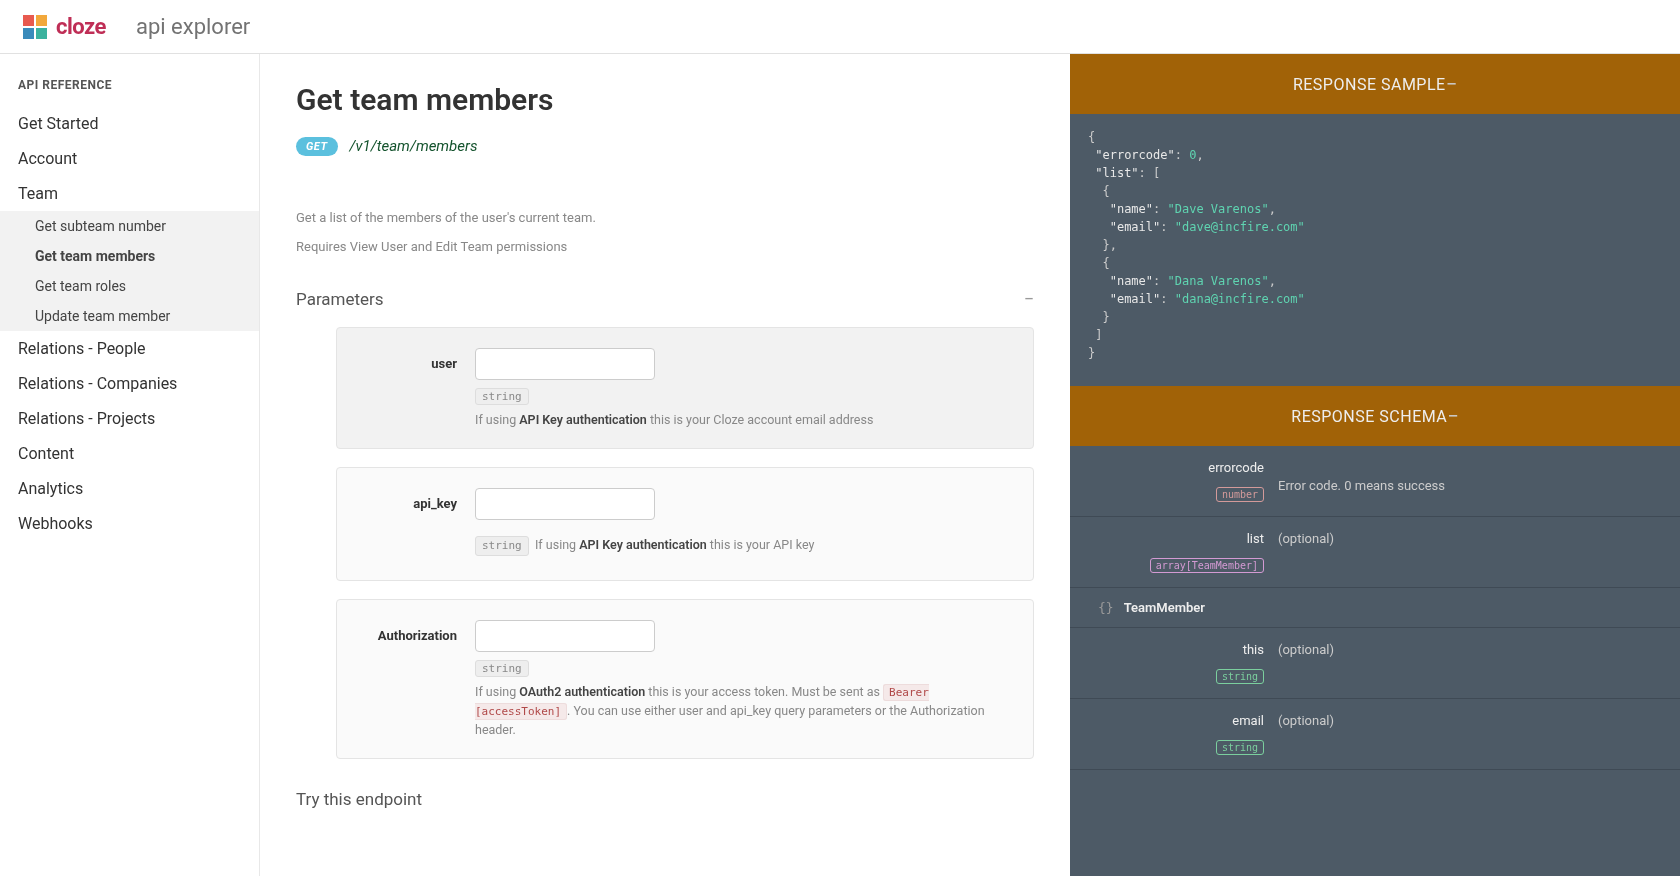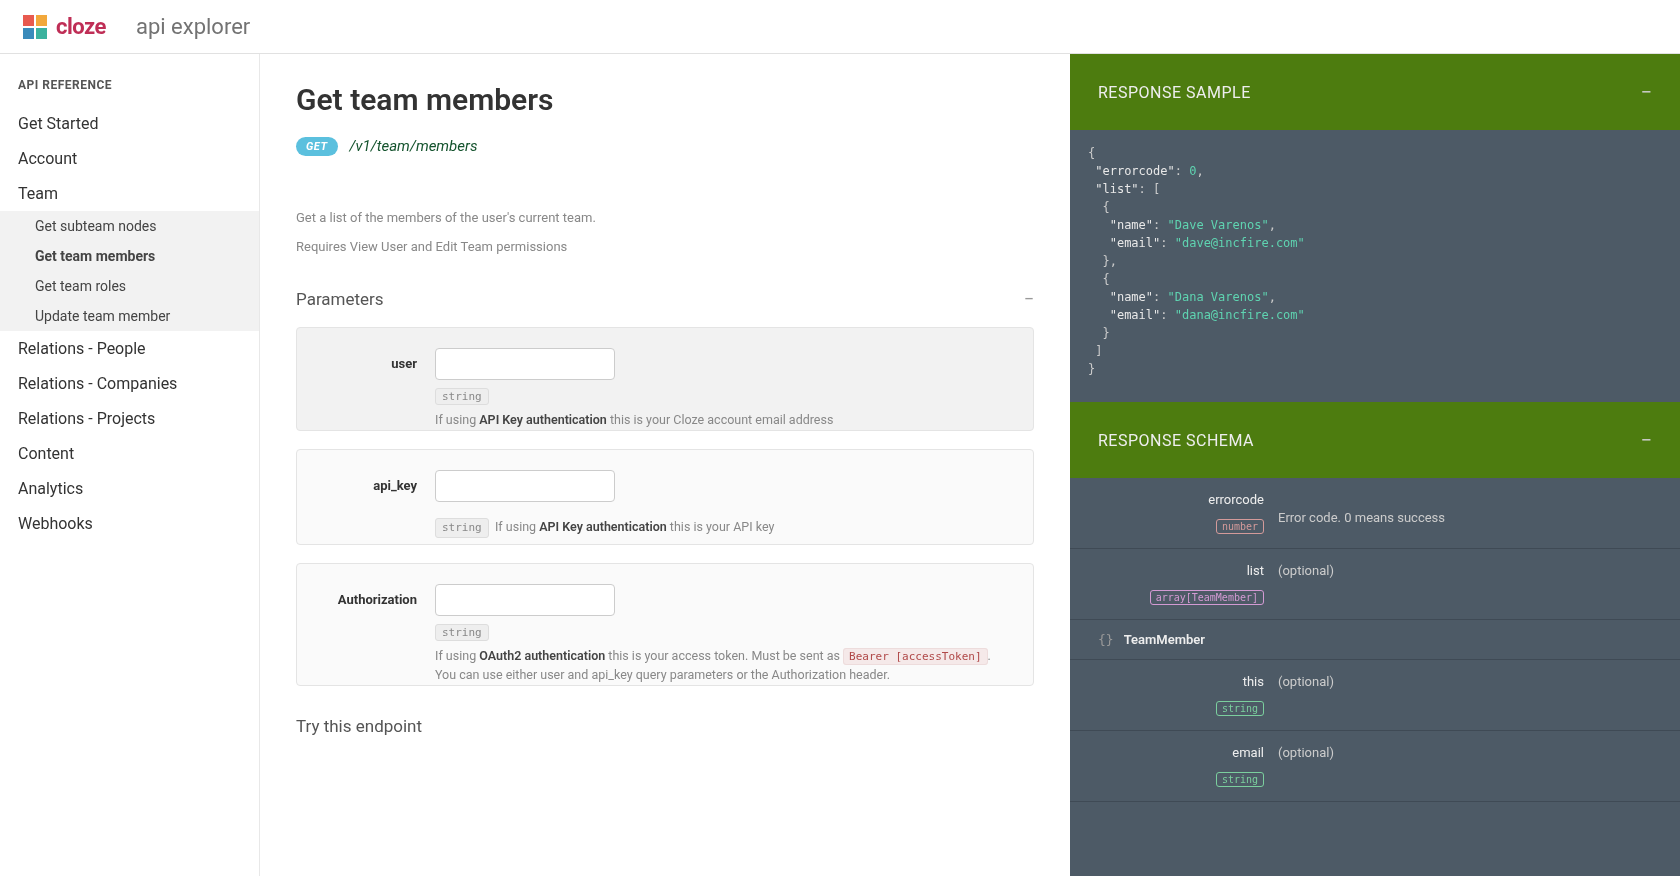--- a/index.html
+++ b/index.html
@@ -19,33 +19,33 @@
   .main { flex: 1; display: flex; overflow: hidden; }
   .content { flex: 1; padding: 28px 36px; overflow-y: auto; }
   .page-title { font-size: 30px; font-weight: 600; margin-bottom: 20px; }
   .endpoint-row { display: flex; gap: 12px; margin-bottom: 54px; font-style: italic; }
   .method-badge { background: #5bc0de; color: #fff; font-size: 11px; font-weight: 700; padding: 3px 10px; border-radius: 10px; letter-spacing: 0.5px; }
   .endpoint-path { font-size: 15px; color: #14532d; }
   .desc-text { font-size: 13px; color: #888; margin-bottom: 14px; }
   .section-header { display: flex; justify-content: space-between; align-items: center; margin: 34px 0 18px; gap: 8px; }
   .section-title { font-size: 17px; color: #555; font-weight: 400; }
   .collapse-icon { color: #999; font-size: 18px; cursor: pointer; }
-  .param-box { border: 1px solid #e4e4e4; border-radius: 4px; padding: 20px 20px 0; margin-bottom: 18px; background: #fafafa; }
+  .param-box { border: 1px solid #e4e4e4; border-radius: 4px; padding: 20px 20px 18px; margin-bottom: 18px; background: #fafafa; margin-left: 40px; }
   .param-box.first { background: #f2f2f2; }
   .param-row { display: flex; gap: 18px; }
   .param-label { width: 100px; text-align: right; font-weight: 700; font-size: 13px; padding-top: 8px; color: #333; }
   .param-body { flex: 1; }
   .param-input { width: 180px; height: 32px; border: 1px solid #ccc; border-radius: 4px; padding: 4px 8px; font-size: 14px; background: #fff; }
   .type-tag { display: inline-block; background: #eee; border: 1px solid #ddd; color: #888; font-family: monospace; font-size: 11px; padding: 1px 6px; border-radius: 3px; margin: 8px 0 6px; }
   .param-desc { font-size: 12.5px; color: #888; line-height: 1.5; }
   .param-desc .strong { color: #444; font-weight: 600; }
   .code-inline { font-family: monospace; background: #f5e9e9; color: #b04848; font-size: 11px; padding: 1px 5px; border-radius: 3px; border: 1px solid #eddcdc; }
   .try-label { font-size: 17px; color: #555; margin-top: 30px; }
   .right-panel { width: 610px; background: #4d5a66; color: #eee; overflow-y: auto; font-size: 13px; }
-  .panel-header { display: flex; justify-content: space-between; align-items: center; padding: 28px 28px; background: #4d7c0f; }
+  .panel-header { display: flex; justify-content: center; align-items: center; padding: 20px 28px; background: #a16207; }
   .panel-title { font-size: 16px; font-weight: 400; letter-spacing: 0.5px; color: #eee; }
   .panel-collapse { color: #ccc; font-size: 20px; line-height: 1; cursor: pointer; }
   .code-block { padding: 14px 18px 24px; font-family: monospace; font-size: 12px; line-height: 1.5; white-space: pre; }
   .j-key { color: #e8e8e8; }
   .j-str { color: #5fd4b1; }
   .j-num { color: #5fd4b1; }
   .j-punc { color: #ccc; }
   .schema-row { display: flex; padding: 14px 28px; border-bottom: 1px solid #3f4a55; align-items: flex-start; }
   .schema-left { width: 180px; text-align: right; padding-right: 14px; }
   .schema-name { color: #eee; font-size: 13px; }
@@ -74,21 +74,21 @@
   </div>
 </div>
 
 <div class="layout">
   <div class="sidebar">
     <div class="sidebar-heading">API REFERENCE</div>
     <a class="nav-item">Get Started</a>
     <a class="nav-item">Account</a>
     <a class="nav-item">Team</a>
     <div class="nav-sub">
-      <a class="nav-item">Get subteam nodes</a>
+      <a class="nav-item">Get subteam number</a>
       <a class="nav-item active">Get team members</a>
       <a class="nav-item">Get team roles</a>
       <a class="nav-item">Update team member</a>
     </div>
     <a class="nav-item">Relations - People</a>
     <a class="nav-item">Relations - Companies</a>
     <a class="nav-item">Relations - Projects</a>
     <a class="nav-item">Content</a>
     <a class="nav-item">Analytics</a>
     <a class="nav-item">Webhooks</a>

